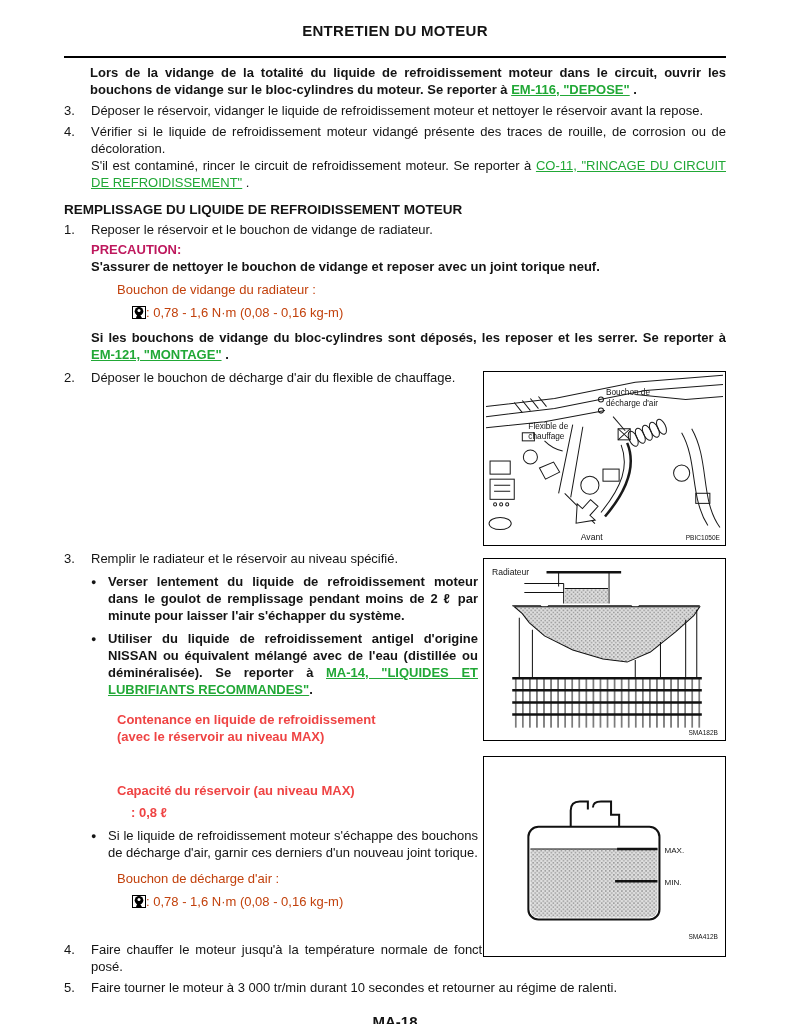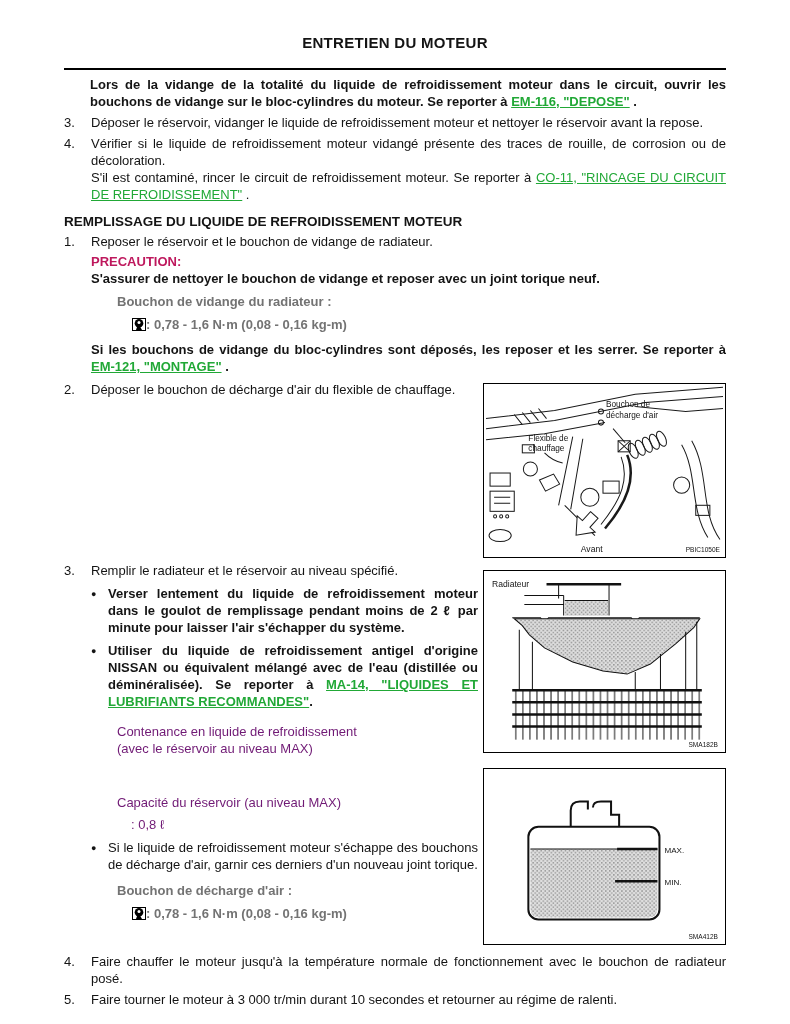--- a/index.html
+++ b/index.html
@@ -1,18 +1,18 @@
 <!DOCTYPE html>
 <html><head>
 <meta charset="utf-8">
 <style>
   html,body{margin:0;padding:0;background:#ffffff;}
   body{width:790px;height:1024px;position:relative;overflow:hidden;
        font-family:"Liberation Sans", sans-serif;color:#141414;}
-  .page{position:absolute;inset:0;padding:12px 64px;box-sizing:border-box;}
+  .page{position:absolute;inset:0;padding:0 64px;box-sizing:border-box;}
 
   .title{margin:22px 0 0 0;text-align:center;font-size:15px;font-weight:bold;letter-spacing:.3px;}
   .rule{border:none;border-top:2.5px solid #000;margin:17px 0 6px 0;}
 
   .fs{font-size:13px;line-height:17px;}
   .bold{font-weight:bold;}
   .just{text-align:justify;}
 
   .intro{margin:0 0 0 26px;}
 
@@ -20,43 +20,43 @@
   .step .num{width:27px;flex:none;}
   .step .txt{flex:1;}
 
   a.ref{color:#21a836;text-decoration:underline;cursor:pointer;}
 
   .sect-head{font-size:13.5px;font-weight:bold;margin:11px 0 2px 0;}
 
   .prec{margin-left:27px;margin-top:3px;}
   .prec-label{color:#be185d;font-weight:bold;}
 
-  .spec{margin:6px 0 0 53px;color:#737373;font-weight:bold;}
+  .spec{margin:6px 0 0 53px;color:#c2410c;font-weight:normal;}
   .spec .val{display:flex;align-items:center;gap:0;margin:6px 0 2px 15px;}
   .spec .val svg{flex:none;}
 
   .note{margin:8px 0 6px 27px;}
 
   .middle{position:relative;margin-top:3px;height:567px;}
   .leftcol{width:414px;}
   .gap-to-step3{margin-top:164px;}
 
   .bullet{display:flex;margin-top:6px;margin-left:27px;}
   .bullet .bdot{width:17px;flex:none;font-size:9px;line-height:17px;padding-top:1px;}
   .bullet .btxt{flex:1;}
 
-  .capblock{margin:13px 0 0 53px;color:#701a75;font-weight:normal;}
+  .capblock{margin:13px 0 0 53px;color:#ef4444;font-weight:bold;}
   .capblock .cval{margin:5px 0 0 14px;}
   .capblock.second{margin-top:37px;}
 
   .fig{position:absolute;left:419px;width:243px;border:1.6px solid #000;
        box-sizing:border-box;background:#fff;}
   #fig1{top:2px;height:175px;}
   #fig2{top:189px;height:183px;}
-  #fig3{top:387px;height:177px;}
+  #fig3{top:387px;height:201px;}
   .fig svg{display:block;width:100%;height:100%;}
   .fig text{font-family:"Liberation Sans", sans-serif;fill:#141414;}
 
   .bottom{margin-top:5px;}
   .footer{margin-top:17px;text-align:center;font-size:15px;font-weight:bold;}
 </style>
 </head>
 <body>
 
 <div class="page">

